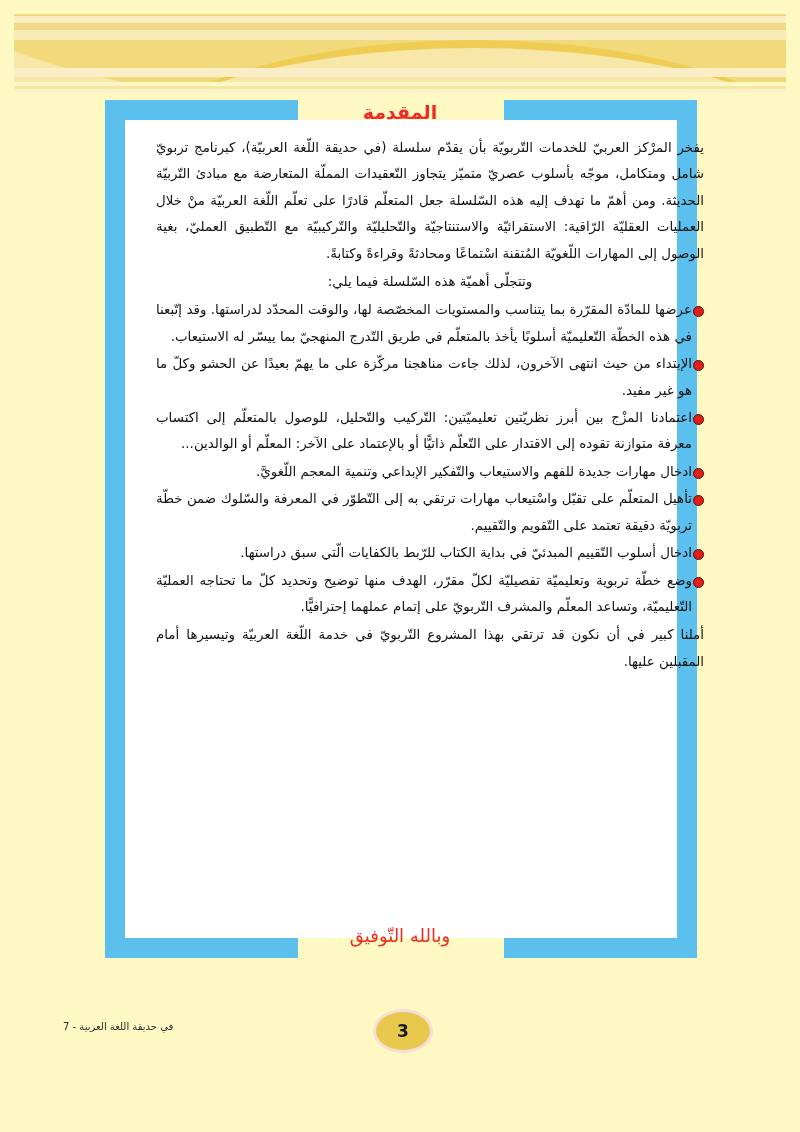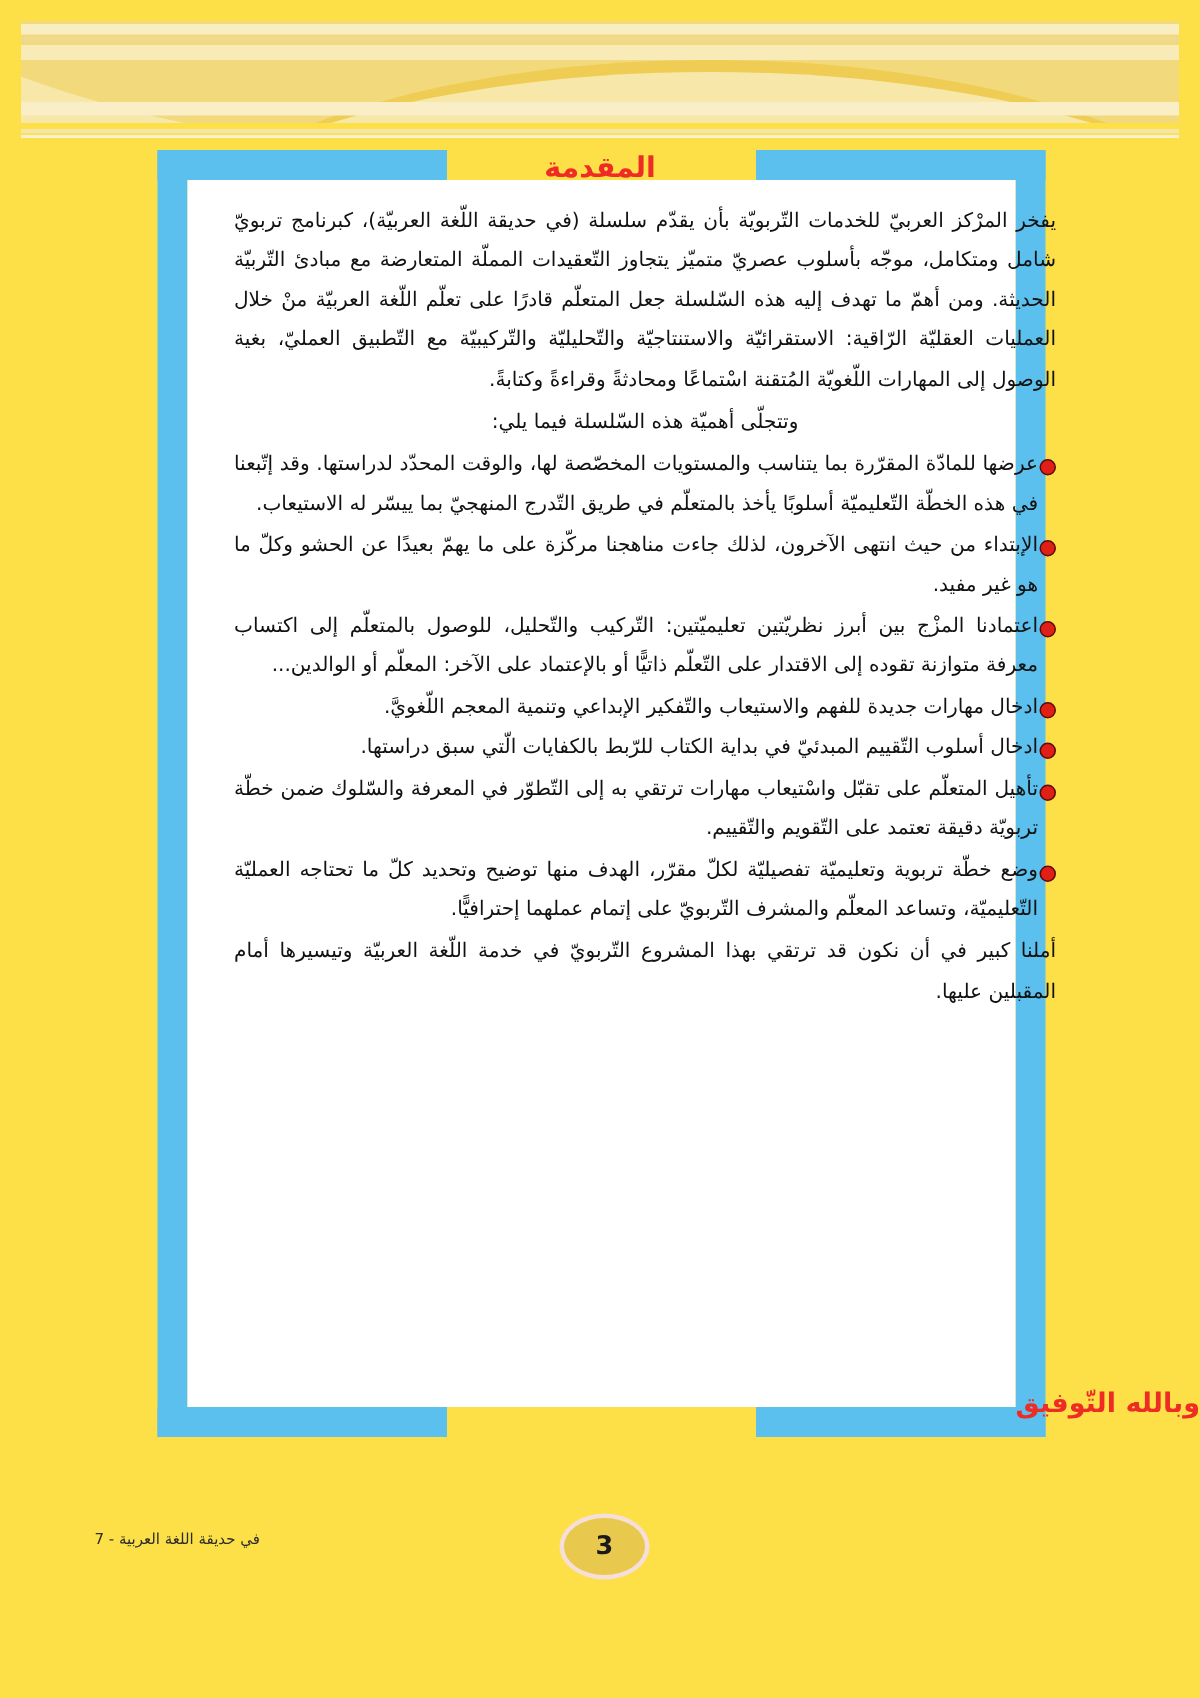--- a/index.html
+++ b/index.html
@@ -8,21 +8,21 @@
   html, body {
     width:800px; height:1132px;
     background:#ffffff;
     font-family:"DejaVu Sans", sans-serif;
     overflow:hidden;
   }
 
   .page {
     position:relative;
     width:800px; height:1132px;
-    background:#fde047;
+    background:#fef9c3;
   }
 
   
   .header-band {
     position:absolute;
     top:14px; left:14px;
     width:772px; height:68px;
     background:#f7e7a8;
     overflow:hidden;
   }
@@ -118,24 +118,24 @@
     font-family:"DejaVu Sans", sans-serif;
     font-size:19px;
     font-weight:bold;
     color:#ee2b24;
     z-index:5;
     letter-spacing:0;
   }
   .closing-phrase {
     position:absolute;
     top:925px; left:0; width:800px;
-    text-align:right;
+    text-align:center;
     font-family:"DejaVu Sans", sans-serif;
     font-size:18px;
-    font-weight:bold;
+    font-weight:normal;
     color:#ee2b24;
     z-index:5;
   }
 
   
   .content {
     position:absolute;
     left:128px; top:135px;
     width:548px; height:790px;
     direction:rtl;
@@ -251,30 +251,30 @@
       <span>اعتمادنا المزْج بين أبرز نظريّتين تعليميّتين: التّركيب والتّحليل، للوصول بالمتعلّم إلى اكتساب معرفة متوازنة تقوده إلى الاقتدار على التّعلّم ذاتيًّا أو بالإعتماد على الآخر: المعلّم أو الوالدين...</span>
     </div>
 
     <div class="bullet-item">
       <span class="bullet-dot"></span>
       <span>ادخال مهارات جديدة للفهم والاستيعاب والتّفكير الإبداعي وتنمية المعجم اللّغويَّ.</span>
     </div>
 
     <div class="bullet-item">
       <span class="bullet-dot"></span>
+      <span>تأهيل المتعلّم على تقبّل واسْتيعاب مهارات ترتقي به إلى التّطوّر في المعرفة والسّلوك ضمن خطّة تربويّة دقيقة تعتمد على التّقويم والتّقييم.</span>
+    </div>
+
+    <div class="bullet-item">
+      <span class="bullet-dot"></span>
       <span>ادخال أسلوب التّقييم المبدئيّ في بداية الكتاب للرّبط بالكفايات الّتي سبق دراستها.</span>
     </div>
 
     <div class="bullet-item">
       <span class="bullet-dot"></span>
-      <span>تأهيل المتعلّم على تقبّل واسْتيعاب مهارات ترتقي به إلى التّطوّر في المعرفة والسّلوك ضمن خطّة تربويّة دقيقة تعتمد على التّقويم والتّقييم.</span>
-    </div>
-
-    <div class="bullet-item">
-      <span class="bullet-dot"></span>
       <span>وضع خطّة تربوية وتعليميّة تفصيليّة لكلّ مقرّر، الهدف منها توضيح وتحديد كلّ ما تحتاجه العمليّة التّعليميّة، وتساعد المعلّم والمشرف التّربويّ على إتمام عملهما إحترافيًّا.</span>
     </div>
 
     <div class="para para-final">أملنا كبير في أن نكون قد ترتقي بهذا المشروع التّربويّ في خدمة اللّغة العربيّة وتيسيرها أمام المقبلين عليها.</div>
 
   </div>
 
   <div class="closing-phrase">وبالله التّوفيق</div>
 
   <div class="footer-book-title">في حديقة اللغة العربية - 7</div>

